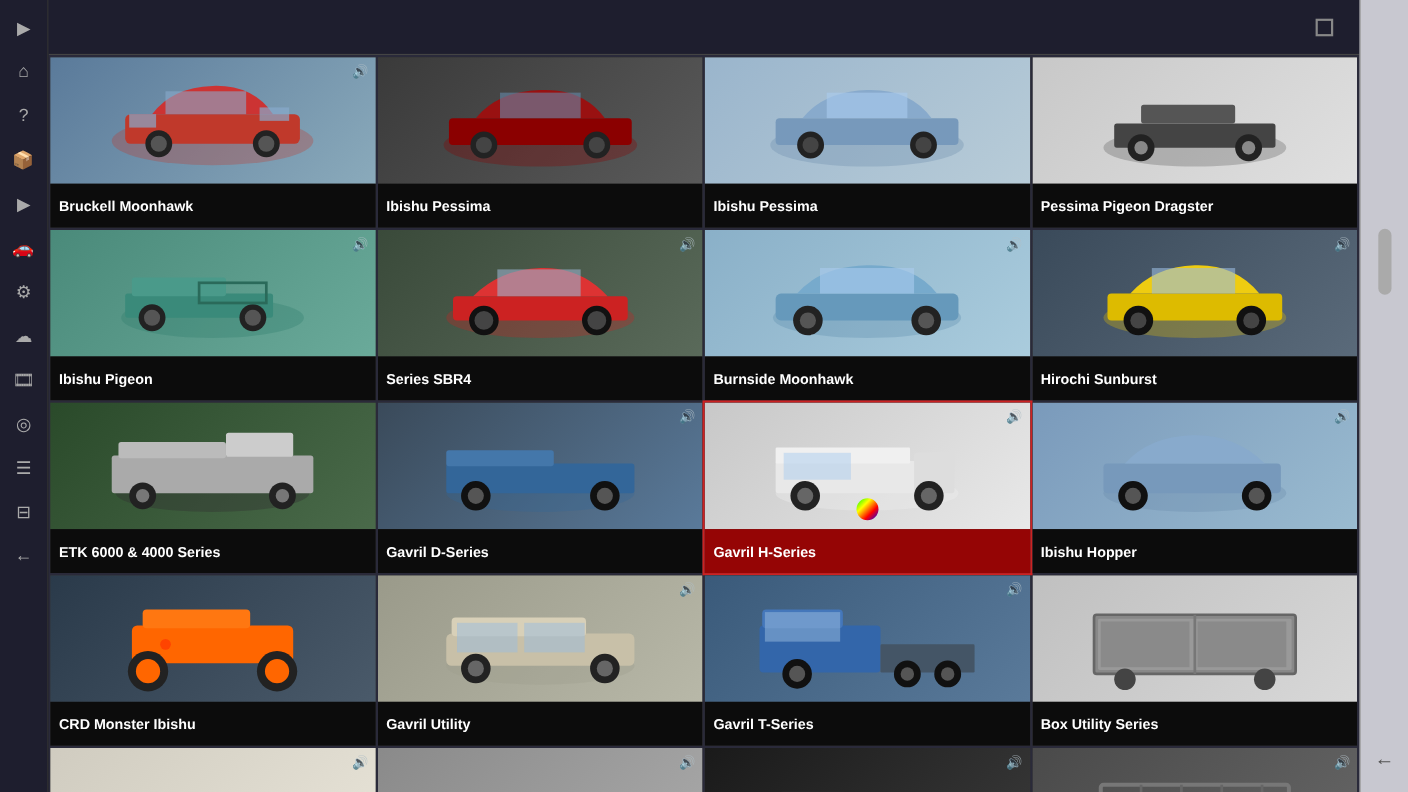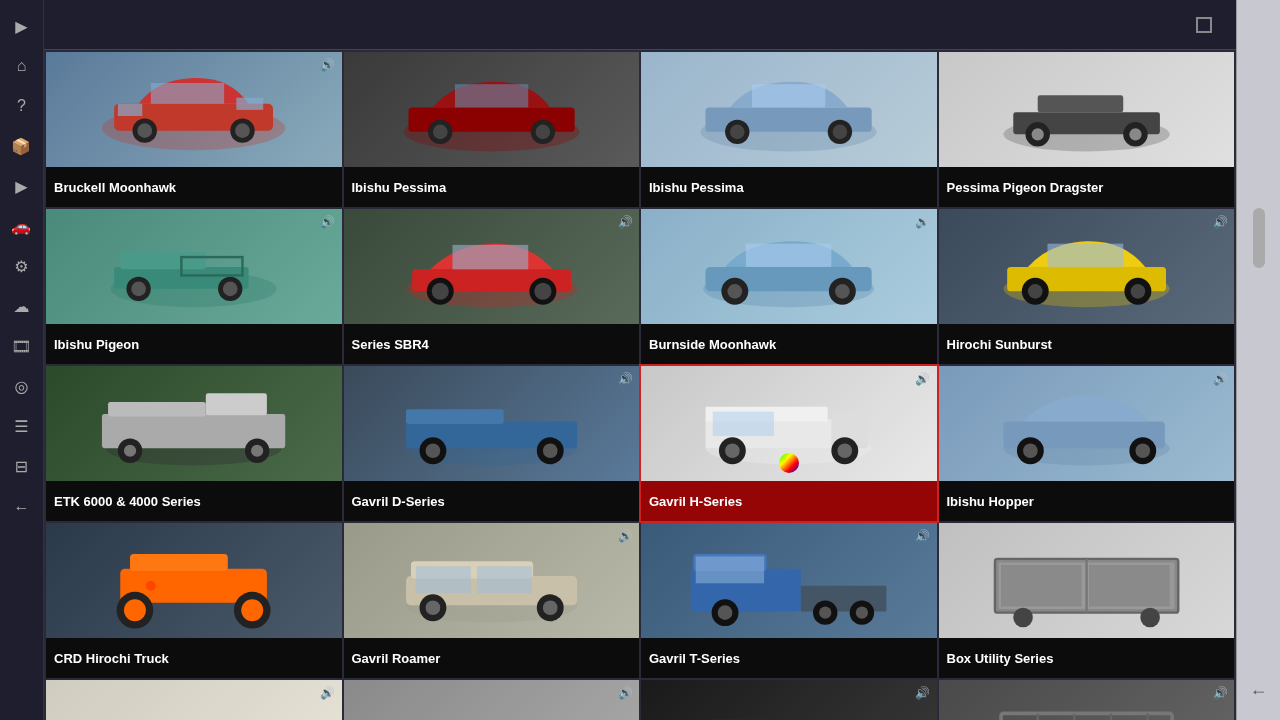--- a/index.html
+++ b/index.html
@@ -434,38 +434,38 @@
             <svg viewBox="0 0 180 80" class="car-svg">
               <rect x="30" y="30" width="120" height="28" rx="4" fill="#ff6600"></rect>
               <rect x="38" y="18" width="80" height="14" rx="3" fill="#ff7711"></rect>
               <circle cx="42" cy="64" r="15" fill="#222"></circle>
               <circle cx="42" cy="64" r="9" fill="#ff6600"></circle>
               <circle cx="138" cy="64" r="15" fill="#222"></circle>
               <circle cx="138" cy="64" r="9" fill="#ff6600"></circle>
               <circle cx="55" cy="44" r="4" fill="#ff4400"></circle>
             </svg>
           </div>
-          <div class="card-label">CRD Hirochi Truck</div>
+          <div class="card-label">CRD Monster Ibishu</div>
         </div>
         <div class="vehicle-card">
           <div class="card-img bg-roamer">
             <svg viewBox="0 0 180 80" class="car-svg">
               <ellipse cx="90" cy="60" rx="70" ry="14" fill="#9a9a8a" opacity="0.3"></ellipse>
               <rect x="20" y="36" width="140" height="24" rx="4" fill="#c8c0a8"></rect>
               <rect x="24" y="24" width="100" height="14" rx="3" fill="#d8d0b8"></rect>
               <circle cx="42" cy="62" r="11" fill="#222"></circle>
               <circle cx="42" cy="62" r="6" fill="#666"></circle>
               <circle cx="138" cy="62" r="11" fill="#222"></circle>
               <circle cx="138" cy="62" r="6" fill="#666"></circle>
               <rect x="28" y="28" width="45" height="22" fill="#99bbdd" opacity="0.5"></rect>
               <rect x="78" y="28" width="45" height="22" fill="#99bbdd" opacity="0.5"></rect>
             </svg>
             <span class="sound-icon">🔊</span>
           </div>
-          <div class="card-label">Gavril Roamer</div>
+          <div class="card-label">Gavril Utility</div>
         </div>
         <div class="vehicle-card">
           <div class="card-img bg-tseries">
             <svg viewBox="0 0 180 80" class="car-svg">
               <rect x="10" y="30" width="90" height="35" rx="3" fill="#3366aa"></rect>
               <rect x="100" y="44" width="70" height="21" rx="1" fill="#445566"></rect>
               <rect x="12" y="18" width="60" height="14" rx="3" fill="#4477bb"></rect>
               <circle cx="38" cy="66" r="11" fill="#111"></circle>
               <circle cx="38" cy="66" r="6" fill="#555"></circle>
               <circle cx="120" cy="66" r="10" fill="#111"></circle>

